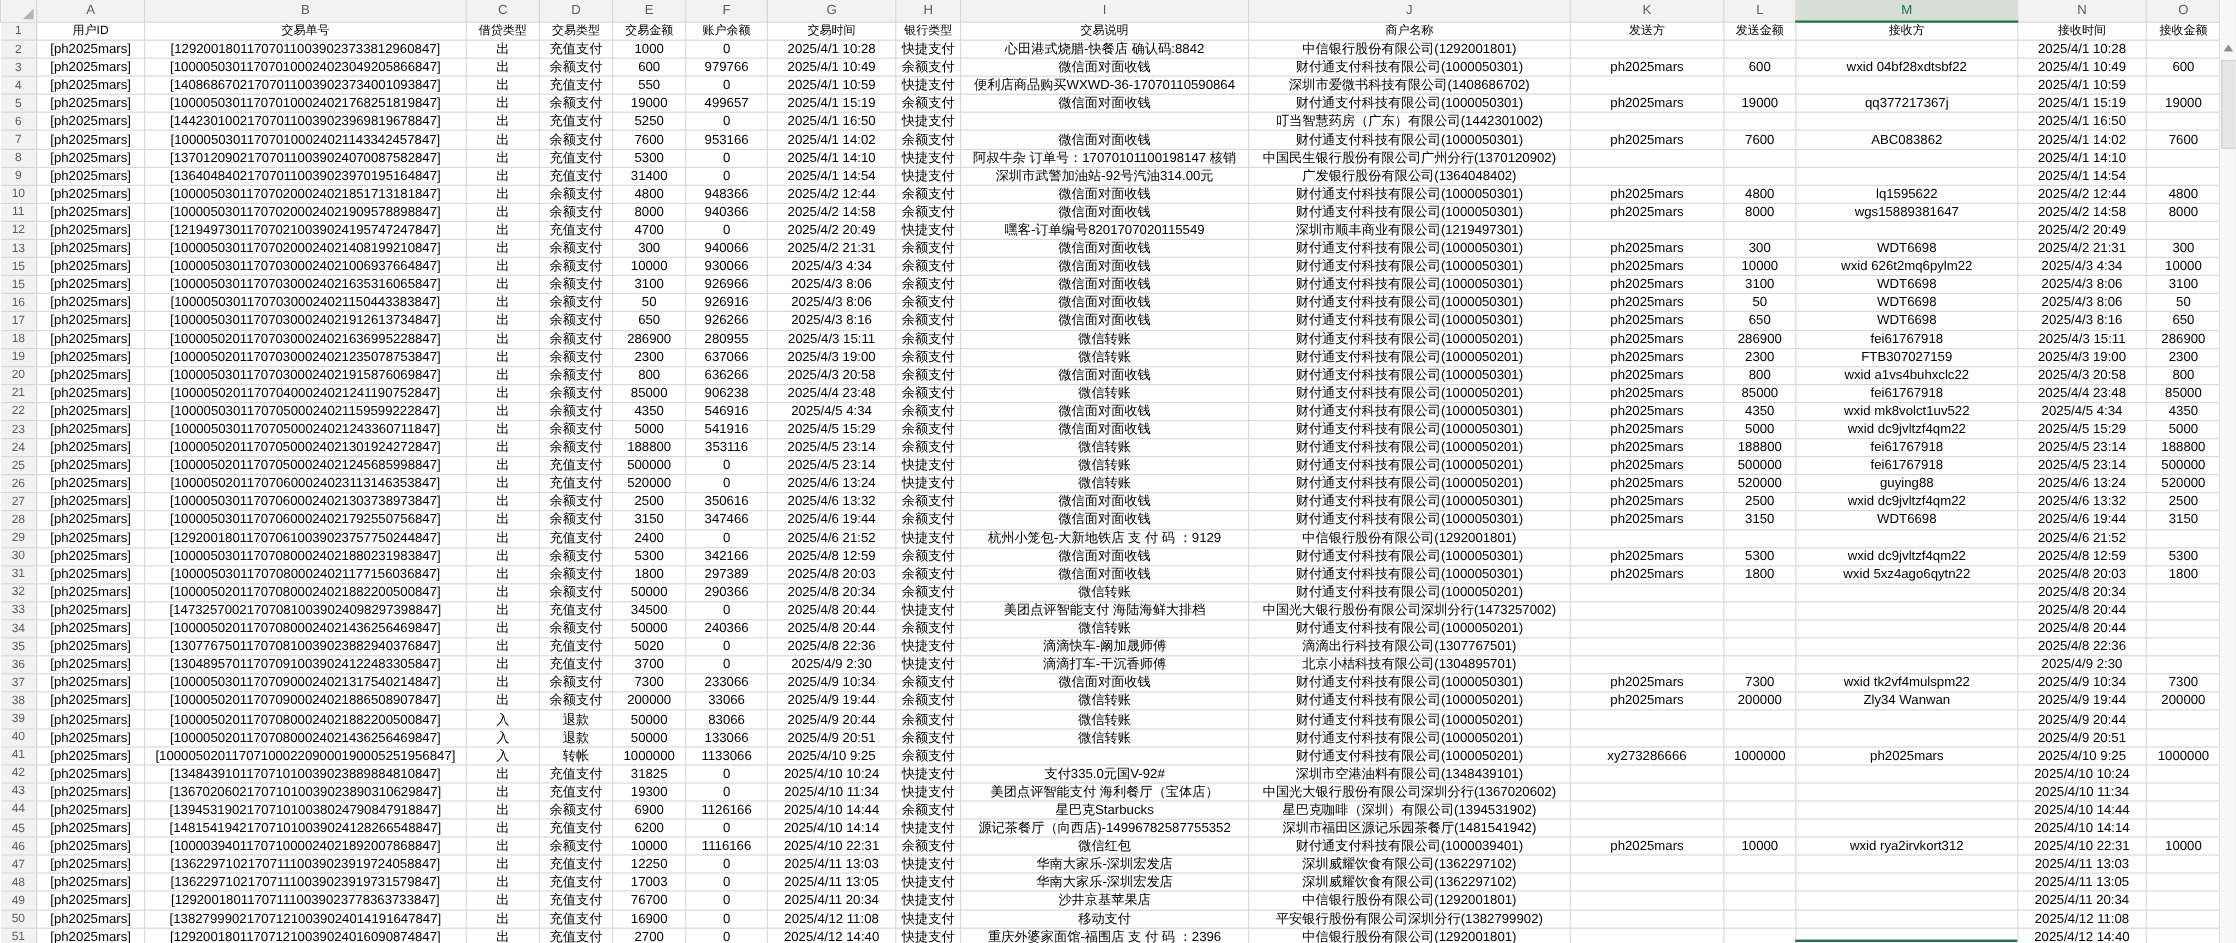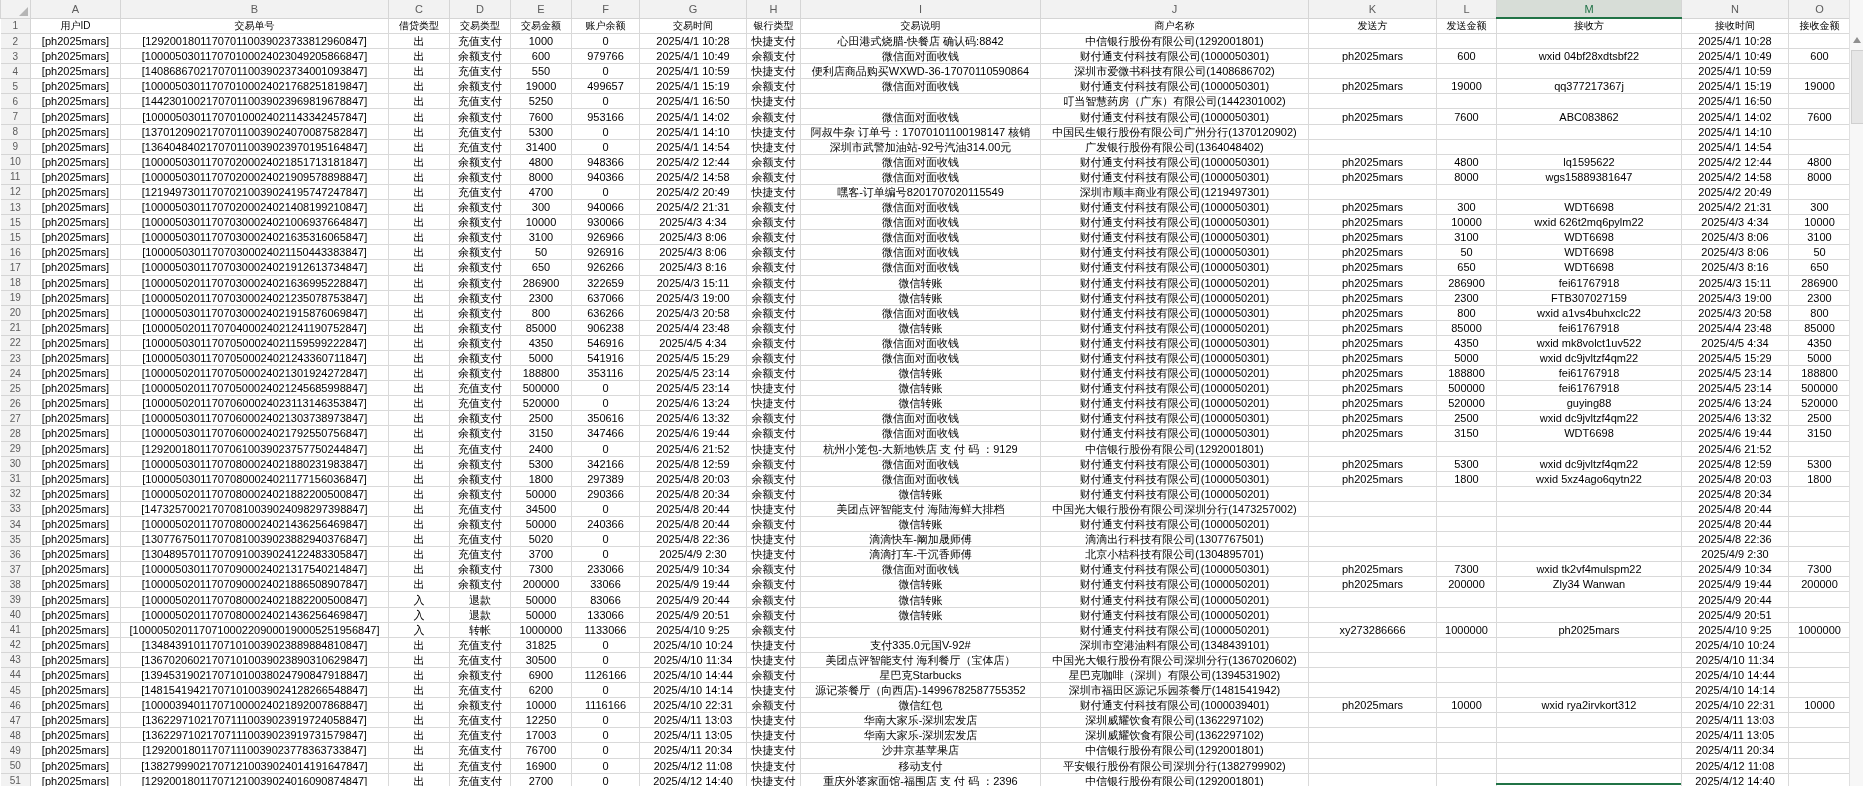--- a/index.html
+++ b/index.html
@@ -385,21 +385,21 @@
           <td class="c">2025/4/3 8:16</td>
           <td class="c">650</td>
         </tr>
         <tr class="dr">
           <td class="rowhdr">18</td>
           <td class="c">[ph2025mars]</td>
           <td class="c">[100005020117070300024021636995228847]</td>
           <td class="c">出</td>
           <td class="c">余额支付</td>
           <td class="c">286900</td>
-          <td class="c">322659</td>
+          <td class="c">280955</td>
           <td class="c">2025/4/3 15:11</td>
           <td class="c">余额支付</td>
           <td class="c">微信转账</td>
           <td class="c">财付通支付科技有限公司(1000050201)</td>
           <td class="c">ph2025mars</td>
           <td class="c">286900</td>
           <td class="c">fei61767918</td>
           <td class="c">2025/4/3 15:11</td>
           <td class="c">286900</td>
         </tr>
@@ -834,21 +834,21 @@
           <td class="c"></td>
           <td class="c">2025/4/10 10:24</td>
           <td class="c"></td>
         </tr>
         <tr class="dr">
           <td class="rowhdr">43</td>
           <td class="c">[ph2025mars]</td>
           <td class="c">[136702060217071010039023890310629847]</td>
           <td class="c">出</td>
           <td class="c">充值支付</td>
-          <td class="c">30500</td>
+          <td class="c">19300</td>
           <td class="c">0</td>
           <td class="c">2025/4/10 11:34</td>
           <td class="c">快捷支付</td>
           <td class="c">美团点评智能支付 海利餐厅（宝体店）</td>
           <td class="c">中国光大银行股份有限公司深圳分行(1367020602)</td>
           <td class="c"></td>
           <td class="c"></td>
           <td class="c"></td>
           <td class="c">2025/4/10 11:34</td>
           <td class="c"></td>

